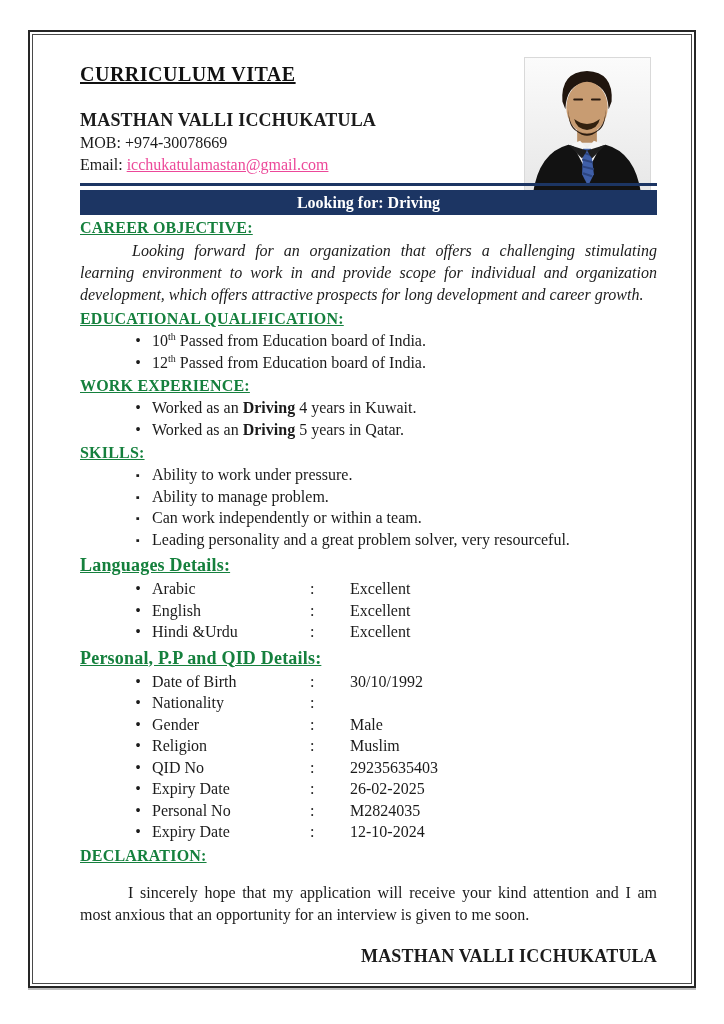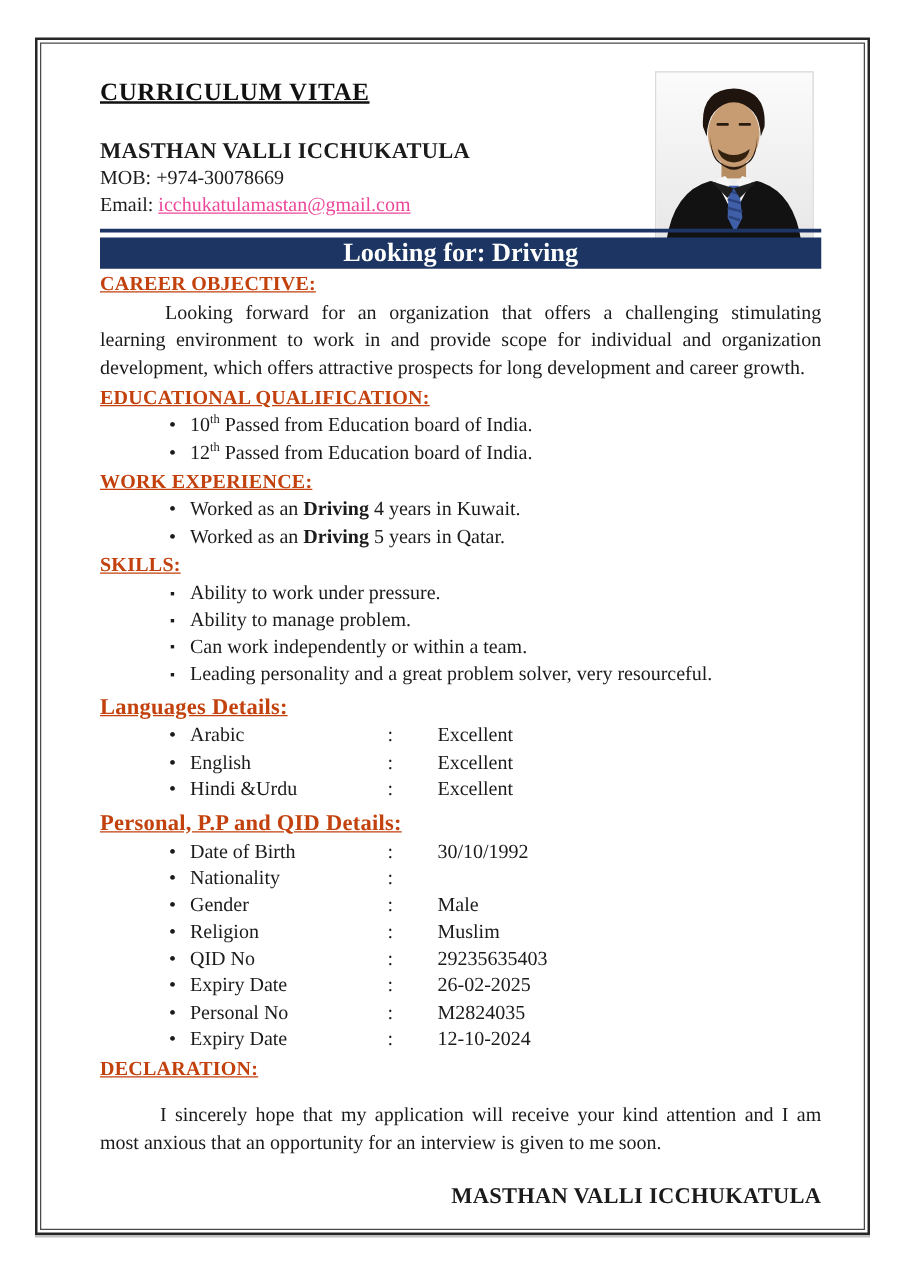--- a/index.html
+++ b/index.html
@@ -14,26 +14,26 @@
 
   .doc-title { display:inline-block; font-size:20px; font-weight:bold; letter-spacing:.5px; text-decoration:underline; color:#111; }
 
   .id-block { margin-top:24px; }
   .person-name { font-size:18px; font-weight:bold; letter-spacing:.2px; }
   .contact-line { font-size:16px; line-height:20px; margin-top:2px; }
   .email-link { color:#ec4899; text-decoration:underline; cursor:pointer; }
   .location { font-size:13px; font-weight:bold; text-decoration:underline; letter-spacing:.2px; margin-top:3px; }
 
   .header-divider { margin-top:8px; height:3px; background:#1c3563; }
-  .banner { margin-top:4px; height:25px; background:#1c3563; color:#ffffff; font-size:21px; font-weight:bold; text-align:center; line-height:25px; }
-
-  .sec-heading { font-size:16px; font-weight:bold; color:#c2410c; text-decoration:underline; line-height:20px; margin-top:3px; letter-spacing:.2px; }
+  .banner { margin-top:4px; height:25px; background:#1c3563; color:#ffffff; font-size:16px; font-weight:bold; text-align:center; line-height:25px; }
+
+  .sec-heading { font-size:16px; font-weight:bold; color:#15803d; text-decoration:underline; line-height:20px; margin-top:3px; letter-spacing:.2px; }
   .sec-heading.big { font-size:18px; line-height:23px; margin-top:4px;text-decoration:underline; }
 
-  .para { font-size:16px; line-height:22px; text-align:justify; text-indent:52px; margin-top:2px; }
+  .para { font-size:16px; line-height:22px; text-align:justify; text-indent:52px; margin-top:2px;font-style:italic; }
 
   ul.blist { list-style:none; margin:1px 0 0 0; }
   ul.blist li { position:relative; padding-left:72px; font-size:16px; line-height:21.5px; }
   ul.blist li .bullet { position:absolute; left:50px; top:0; width:16px; text-align:center; }
   ul.blist.square li .bullet { font-size:11px; top:1px; }
   sup { font-size:10px; vertical-align:super; line-height:0; }
   .b { font-weight:bold; }
 
   .kv { display:flex; }
   .kv .k { width:158px; }

